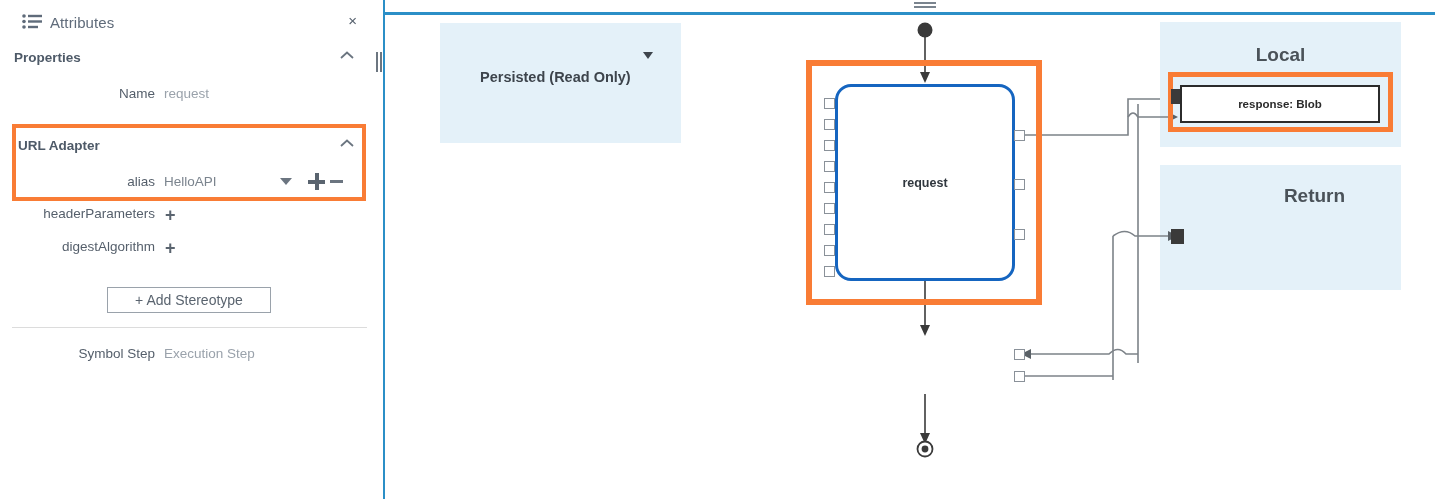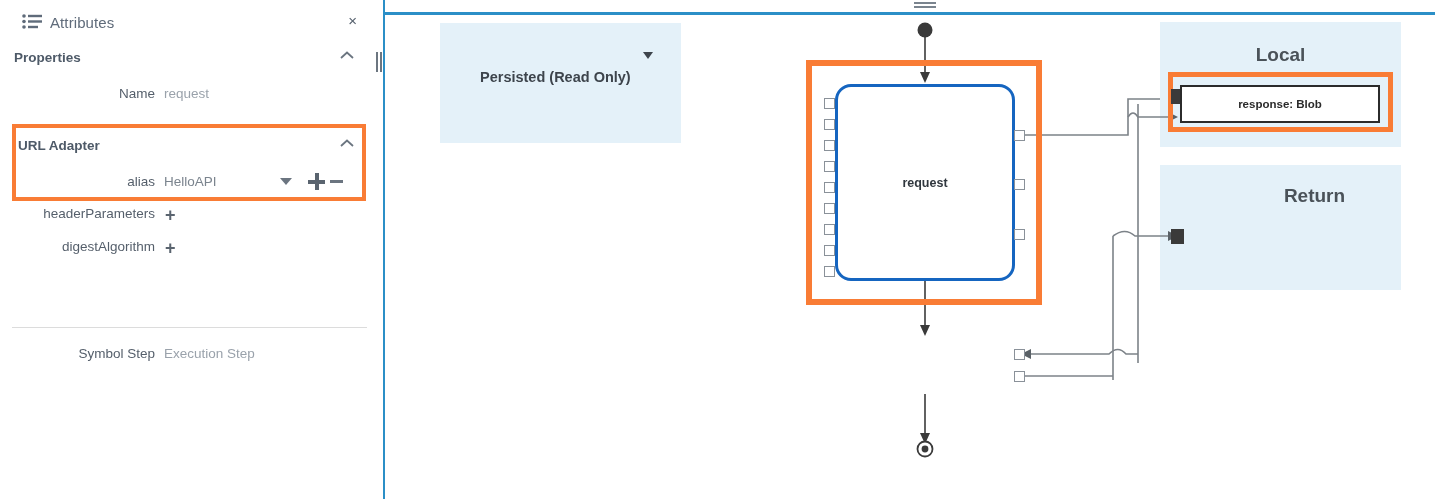--- a/index.html
+++ b/index.html
@@ -227,20 +227,21 @@
     <span class="caret-dn" style="left:280px; top:178px;"></span>
     <span class="plus-big" style="left:308px; top:173px;"></span>
     <span class="minus-ico" style="left:330px; top:180px;"></span>
 
     <div class="row-label" style="left:25px; top:206px; width:130px;">headerParameters</div>
     <span class="plus-ico" style="left:165px; top:208px;">+</span>
 
     <div class="row-label" style="left:25px; top:239px; width:130px;">digestAlgorithm</div>
     <span class="plus-ico" style="left:165px; top:241px;">+</span>
 
+    <div class="add-stereotype">+ Add Stereotype</div>
 
     <div class="divider"></div>
 
     <div class="row-label" style="left:15px; top:346px; width:140px;">Symbol Step</div>
     <div class="row-value" style="left:164px; top:346px;">Execution Step</div>
   </div>
 
   <div id="splitter-handle">
     <i class="a"></i>
       <i class="b"></i>

